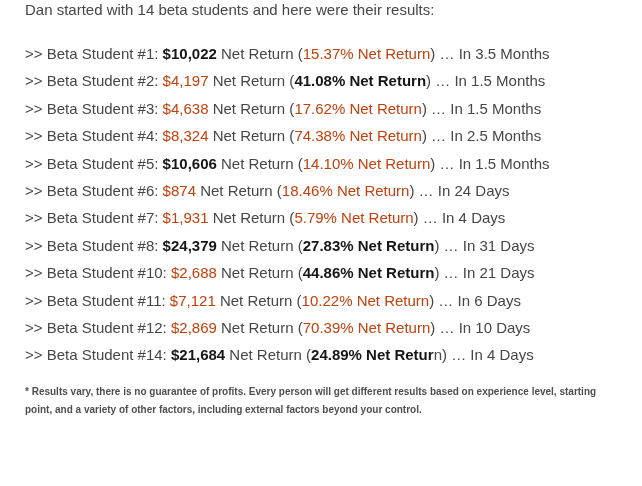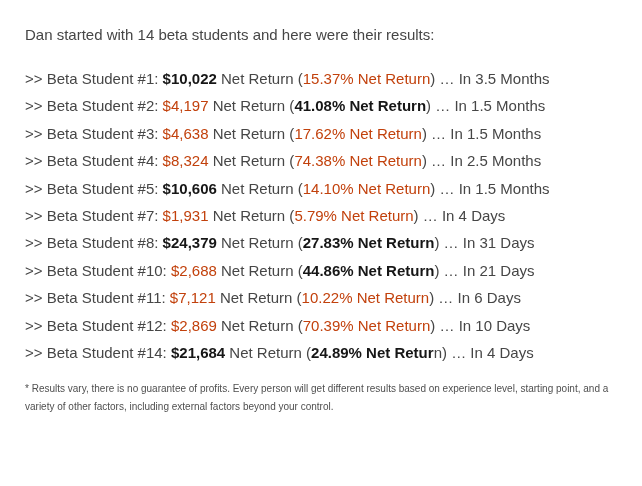--- a/index.html
+++ b/index.html
@@ -4,21 +4,21 @@
 <style>
   html, body {
     margin: 0;
     padding: 0;
     background: #ffffff;
   }
   .page {
     width: 642px;
     height: 486px;
     box-sizing: border-box;
-    padding: 25px 20px 0 25px;
+    padding: 0 20px 0 25px;
     background: #ffffff;
     font-family: "Liberation Sans", sans-serif;
     overflow: hidden;
   }
   .title {
     font-size: 15px;
     line-height: 20px;
     color: #464646;
     white-space: pre-wrap;
   }
@@ -40,39 +40,41 @@
     font-weight: 400;
     color: #c2410c;
   }
   .disclaimer {
     margin-top: 14px;
     max-width: 600px;
     font-size: 10px;
     line-height: 18px;
     color: #4f4f4f;
     white-space: normal;
+    font-weight: bold;
   }
 </style>
 </head>
 <body>
 
 <div class="page">
   <div class="title">Dan started with 14 beta students and here were their results:</div>
 
   <div class="list">
   <div class="line"><span>&gt;&gt; Beta Student #1: </span><span class="b">$10,022</span><span> Net Return (</span><span class="r">15.37% Net Return</span><span></span><span>) … In 3.5 Months</span></div>
 
   <div class="line"><span>&gt;&gt; Beta Student #2: </span><span class="r">$4,197</span><span> Net Return (</span><span class="b">41.08% Net Return</span><span></span><span>) … In 1.5 Months</span></div>
 
   <div class="line"><span>&gt;&gt; Beta Student #3: </span><span class="r">$4,638</span><span> Net Return (</span><span class="r">17.62% Net Return</span><span></span><span>) … In 1.5 Months</span></div>
 
   <div class="line"><span>&gt;&gt; Beta Student #4: </span><span class="r">$8,324</span><span> Net Return (</span><span class="r">74.38% Net Return</span><span></span><span>) … In 2.5 Months</span></div>
 
   <div class="line"><span>&gt;&gt; Beta Student #5: </span><span class="b">$10,606</span><span> Net Return (</span><span class="r">14.10% Net Return</span><span></span><span>) … In 1.5 Months</span></div>
 
+  <div class="line"><span>&gt;&gt; Beta Student #6: </span><span class="r">$874</span><span> Net Return (</span><span class="r">18.46% Net Return</span><span></span><span>) … In 24 Days</span></div>
 
   <div class="line"><span>&gt;&gt; Beta Student #7: </span><span class="r">$1,931</span><span> Net Return (</span><span class="r">5.79% Net Return</span><span></span><span>) … In 4 Days</span></div>
 
   <div class="line"><span>&gt;&gt; Beta Student #8: </span><span class="b">$24,379</span><span> Net Return (</span><span class="b">27.83% Net Return</span><span></span><span>) … In 31 Days</span></div>
 
 
   <div class="line"><span>&gt;&gt; Beta Student #10: </span><span class="r">$2,688</span><span> Net Return (</span><span class="b">44.86% Net Return</span><span></span><span>) … In 21 Days</span></div>
 
   <div class="line"><span>&gt;&gt; Beta Student #11: </span><span class="r">$7,121</span><span> Net Return (</span><span class="r">10.22% Net Return</span><span></span><span>) … In 6 Days</span></div>
 

